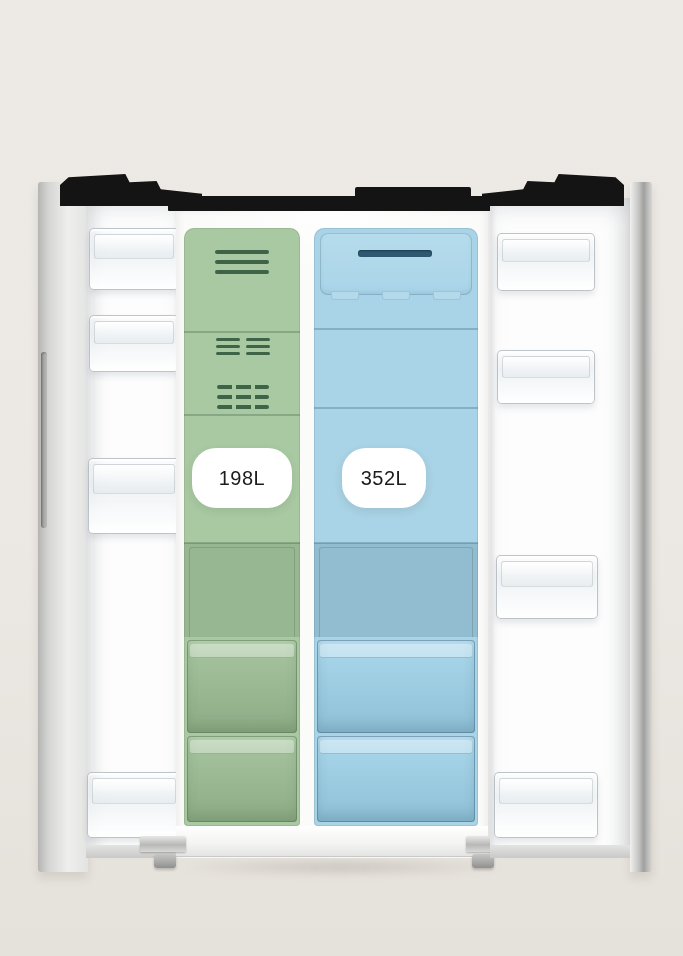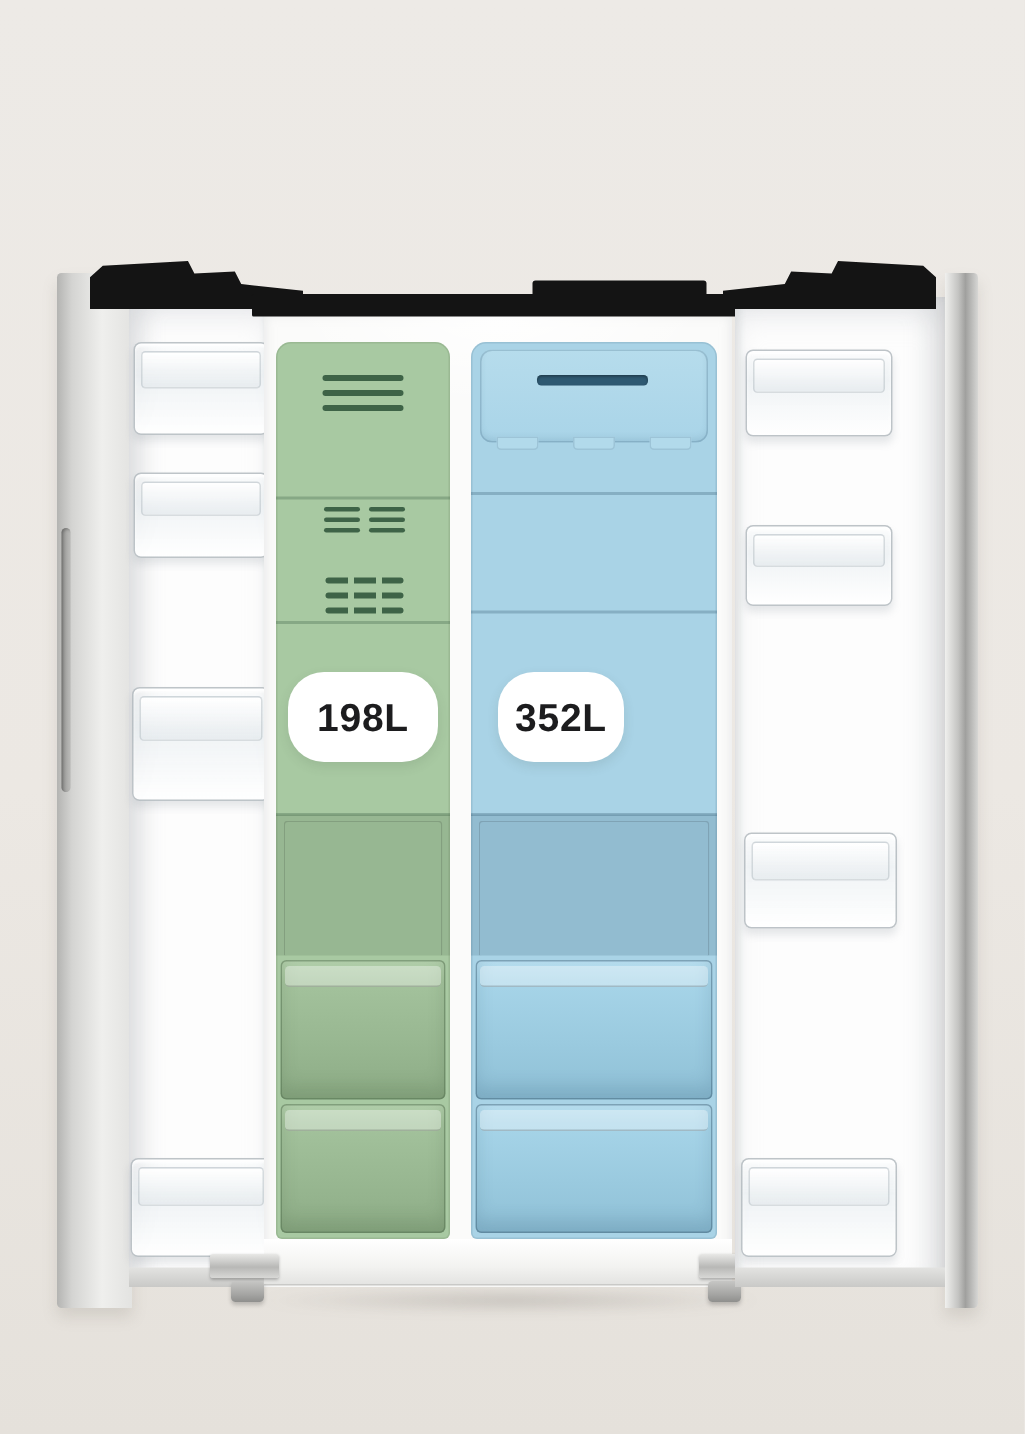--- a/index.html
+++ b/index.html
@@ -99,21 +99,21 @@
   .drawer .lip{position:absolute;left:3px;right:3px;top:4px;height:13px;border-radius:3px;
     background:rgba(255,255,255,.35);border-bottom:1px solid rgba(0,0,0,.18);}
   .drawer.green{background:linear-gradient(180deg,#b2cfab 0%,#a3c29c 16%,#98b791 60%,#8dac86 100%);
     box-shadow:inset 0 0 0 1px rgba(84,114,79,.5),inset 0 -8px 12px rgba(55,85,50,.18);}
   .drawer.blue{background:linear-gradient(180deg,#b7ddee 0%,#a6d4e8 16%,#9acadf 60%,#8fc0d6 100%);
     box-shadow:inset 0 0 0 1px rgba(70,105,128,.5),inset 0 -8px 12px rgba(40,80,105,.18);}
 
   
   .badge{position:absolute;background:#fff;border-radius:24px;display:flex;align-items:center;justify-content:center;
     box-shadow:0 3px 8px rgba(60,70,60,.12);}
-  .badge span{font-size:26px;font-weight:700;letter-spacing:.5px;color:var(--badge-text);}
+  .badge span{font-size:20px;font-weight:400;letter-spacing:.5px;color:var(--badge-text);}
 
   
   .base{left:176px;top:826px;width:312px;height:30px;
     background:linear-gradient(180deg,#ffffff 0%,#f3f3f1 60%,#e4e4e2 100%);
     border-bottom:1px solid #c9c9c7;}
   .hinge{position:absolute;top:836px;width:46px;height:16px;border-radius:2px;
     background:linear-gradient(180deg,#e8e8e6,#b8b8b6 55%,#d8d8d6);
     box-shadow:0 1px 2px rgba(0,0,0,.25);}
   .foot{position:absolute;top:854px;width:22px;height:14px;border-radius:3px;
     background:linear-gradient(180deg,#c6c6c4,#a7a7a5 60%,#8f8f8d);
@@ -185,21 +185,21 @@
     <div class="drawer blue" style="left:317px;top:640px;width:158px;height:93px;">
         <div class="lip"></div>
       </div>
     <div class="drawer blue" style="left:317px;top:736px;width:158px;height:86px;">
         <div class="lip"></div>
       </div>
 
     <div class="badge" style="left:192px;top:448px;width:100px;height:60px;">
       <span>198L</span>
     </div>
-    <div class="badge" style="left:332px;top:448px;width:84px;height:60px;text-align:center;">
+    <div class="badge" style="left:342px;top:448px;width:84px;height:60px;text-align:center;">
       <span>352L</span>
     </div>
 
     <div class="abs base"></div>
     <div class="hinge" style="left:140px;"></div>
     <div class="hinge" style="left:466px;"></div>
     <div class="foot" style="left:154px;"></div>
     <div class="foot" style="left:472px;"></div>
   </div>
 

